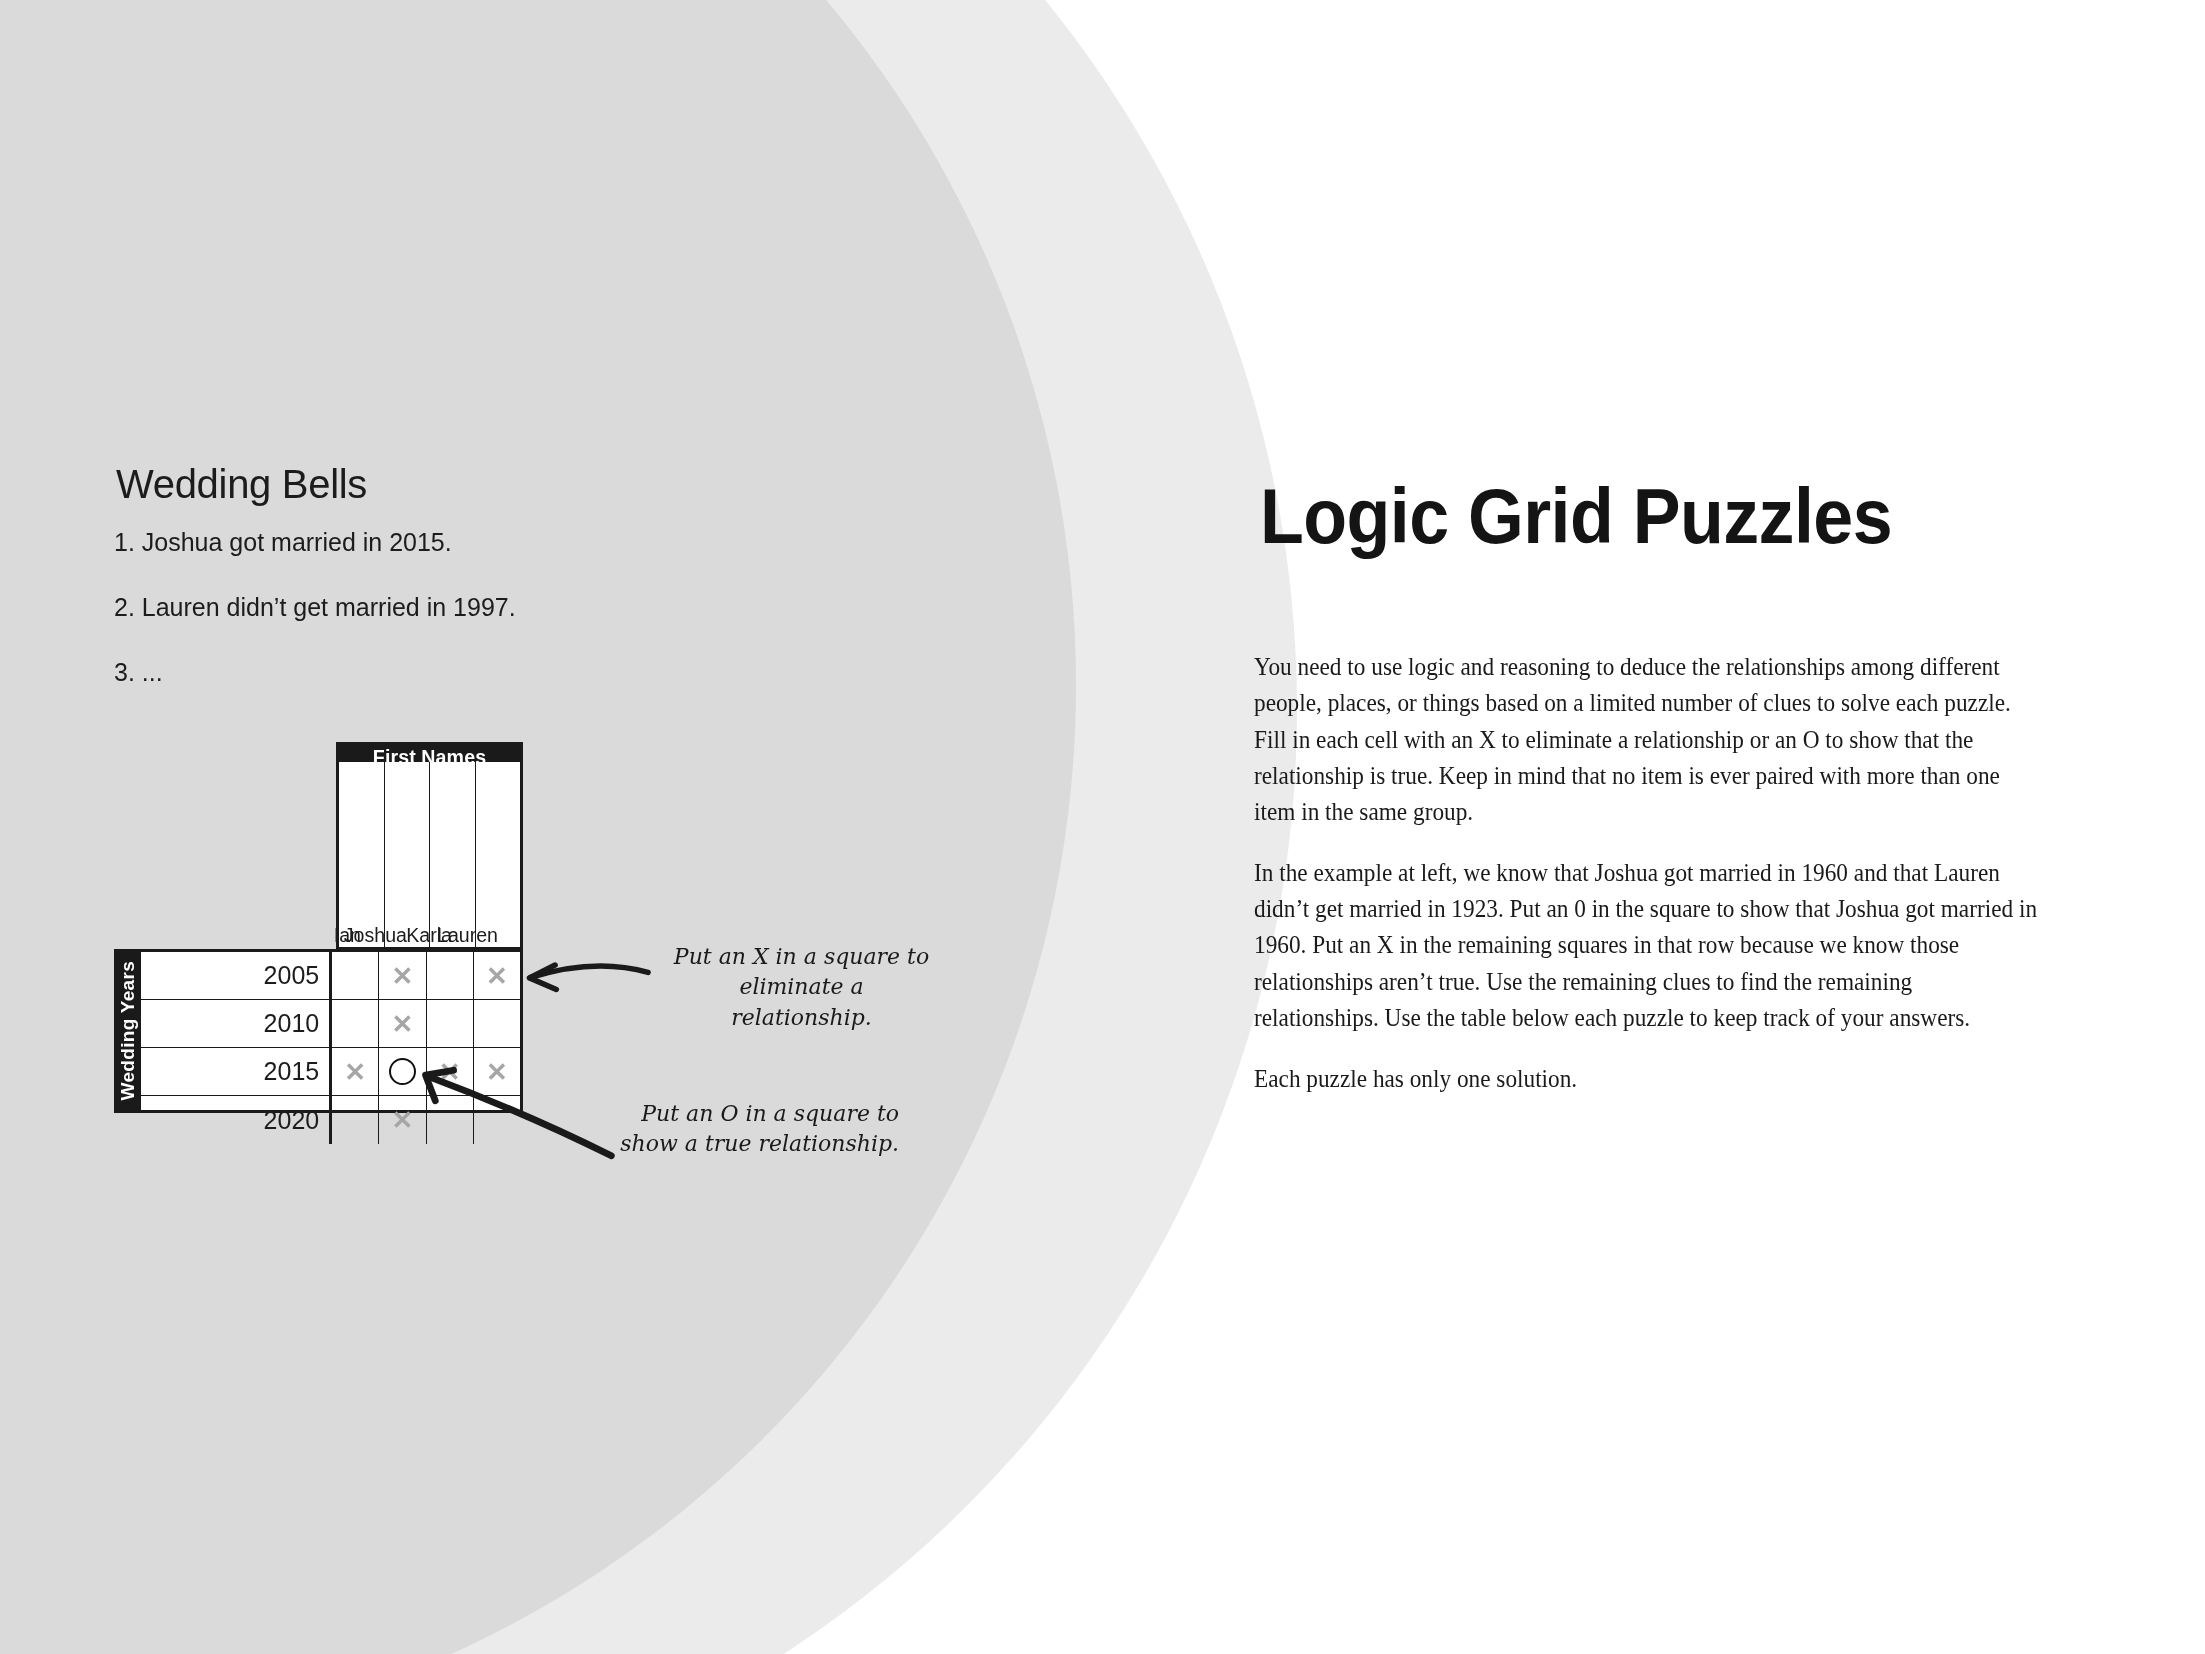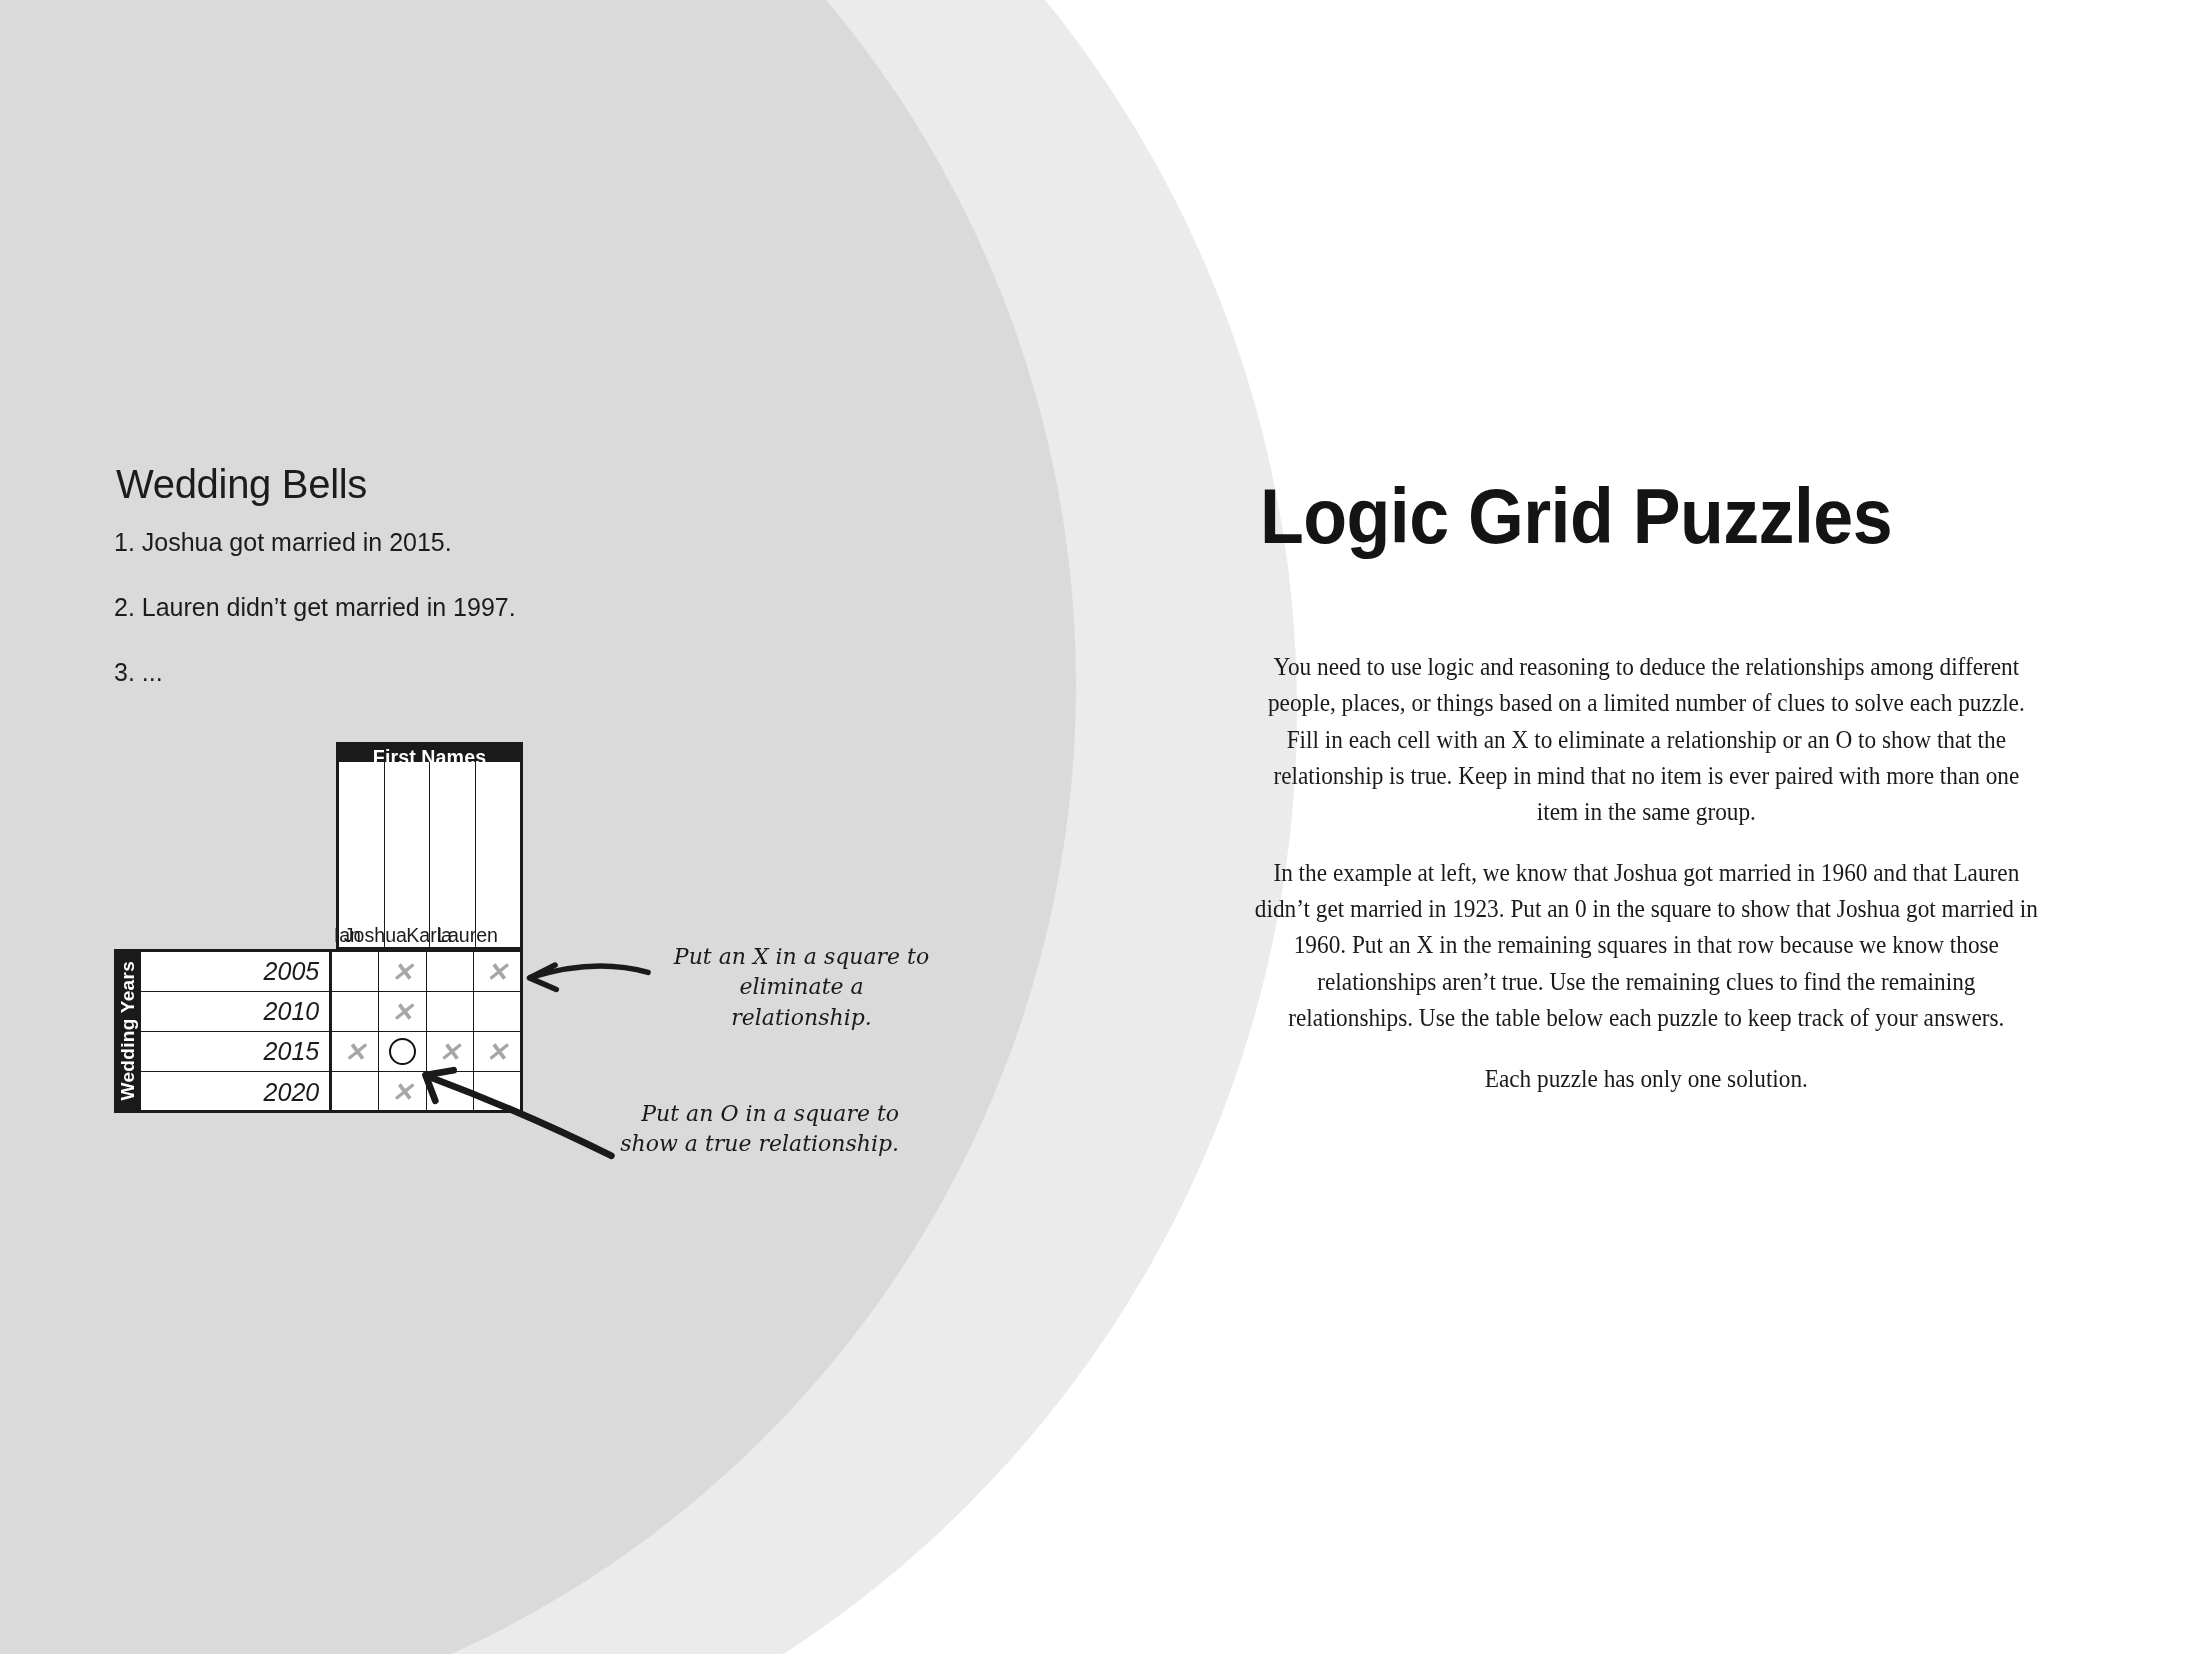--- a/index.html
+++ b/index.html
@@ -122,24 +122,23 @@
 
   .grid-body{
     position:absolute;left:27px;top:218px;
     width:382px;height:164px;
     box-sizing:border-box;
     border:3.1px solid #1a1a1a;
     border-left:none;
     background:#ffffff;
   }
   .grid-row{
-    display:flex;height:40px;
+    display:flex;height:48px;
     border-bottom:1.8px solid #1a1a1a;
     box-sizing:border-box;
-    font-style:italic;
   }
   .grid-row:last-child{border-bottom:none;}
   .year-cell{
     width:191px;
     display:flex;align-items:center;justify-content:flex-end;
     padding-right:9.8px;
     font-size:25px;color:#1c1c1c;
     border-right:3.1px solid #1a1a1a;
     box-sizing:border-box;
   }
@@ -183,21 +182,21 @@
     position:absolute;left:147px;top:471px;
     font-size:78px;
     font-weight:700;
     color:#141414;
     letter-spacing:-0.6px;
     white-space:nowrap;
     transform:scaleX(0.92);
     transform-origin:left center;
   }
   .body-col{
-    position:absolute;left:141px;top:649px;width:826px;text-align:center;
+    position:absolute;left:141px;top:649px;width:826px;
   }
   .body-p{
     font-family:"Liberation Serif", serif;
     font-size:24.5px;
     line-height:1.48;
     color:#1a1a1a;
     margin:0 0 24.5px 0;
     transform:scaleX(0.95);
     transform-origin:left top;
   }

